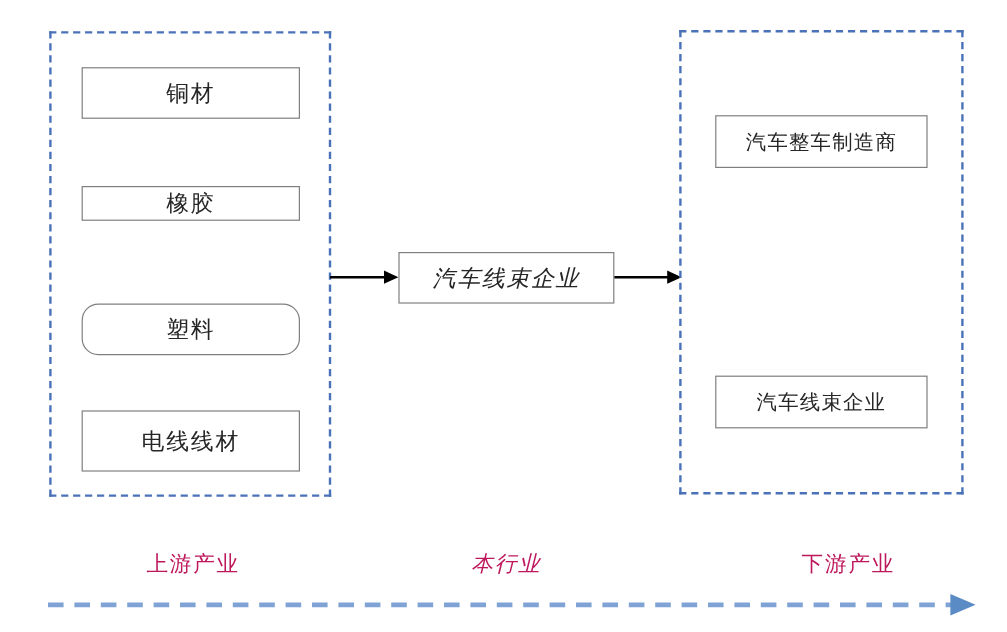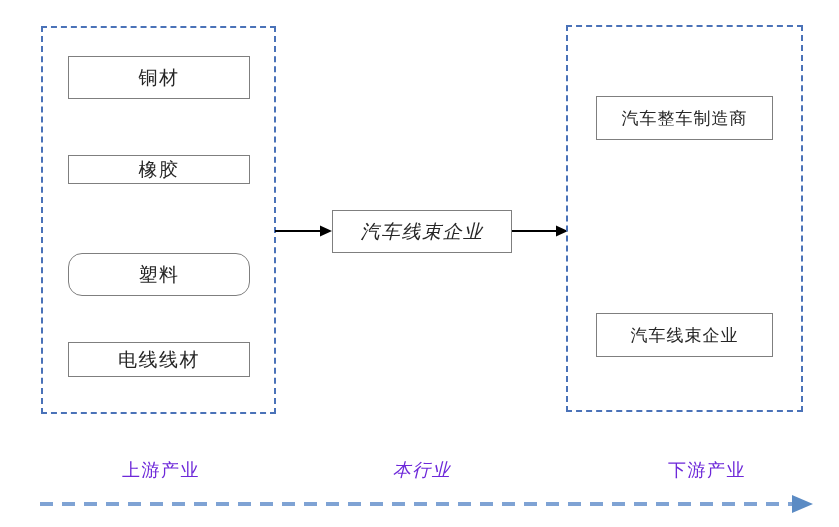--- a/index.html
+++ b/index.html
@@ -45,21 +45,21 @@
     height: 12px;
     display: block;
   }
   .arrow svg { display: block; overflow: visible; }
   
   .stage-caption {
     position: absolute;
     top: 458px;
     text-align: center;
     font-size: 18px;
-    color: #6d28d9;
+    color: #be185d;
     letter-spacing: 1.5px;
     white-space: nowrap;
   }
   
   #flow-arrow {
     position: absolute;
     left: 38px;
     top: 492px;
     width: 780px;
     height: 24px;
@@ -78,21 +78,21 @@
   </div>
 
   <div class="item-box" style="left:68px; top:155px; width:182px; height:29px;">
     <span>橡胶</span>
   </div>
 
   <div class="item-box" style="left:68px; top:253px; width:182px; height:43px;border-radius:14px;">
     <span>塑料</span>
   </div>
 
-  <div class="item-box" style="left:68px; top:342px; width:182px; height:35px;">
+  <div class="item-box" style="left:68px; top:342px; width:182px; height:51px;">
     <span>电线线材</span>
   </div>
 
   <div class="arrow" style="left:275px; top:225px; width:58px;">
     <svg width="58" height="12" viewBox="0 0 58 12">
       <line x1="0" y1="6" x2="47" y2="6" stroke="#000000" stroke-width="2.2"></line>
       <polygon points="45,0.5 57,6 45,11.5" fill="#000000"></polygon>
     </svg>
   </div>
 

